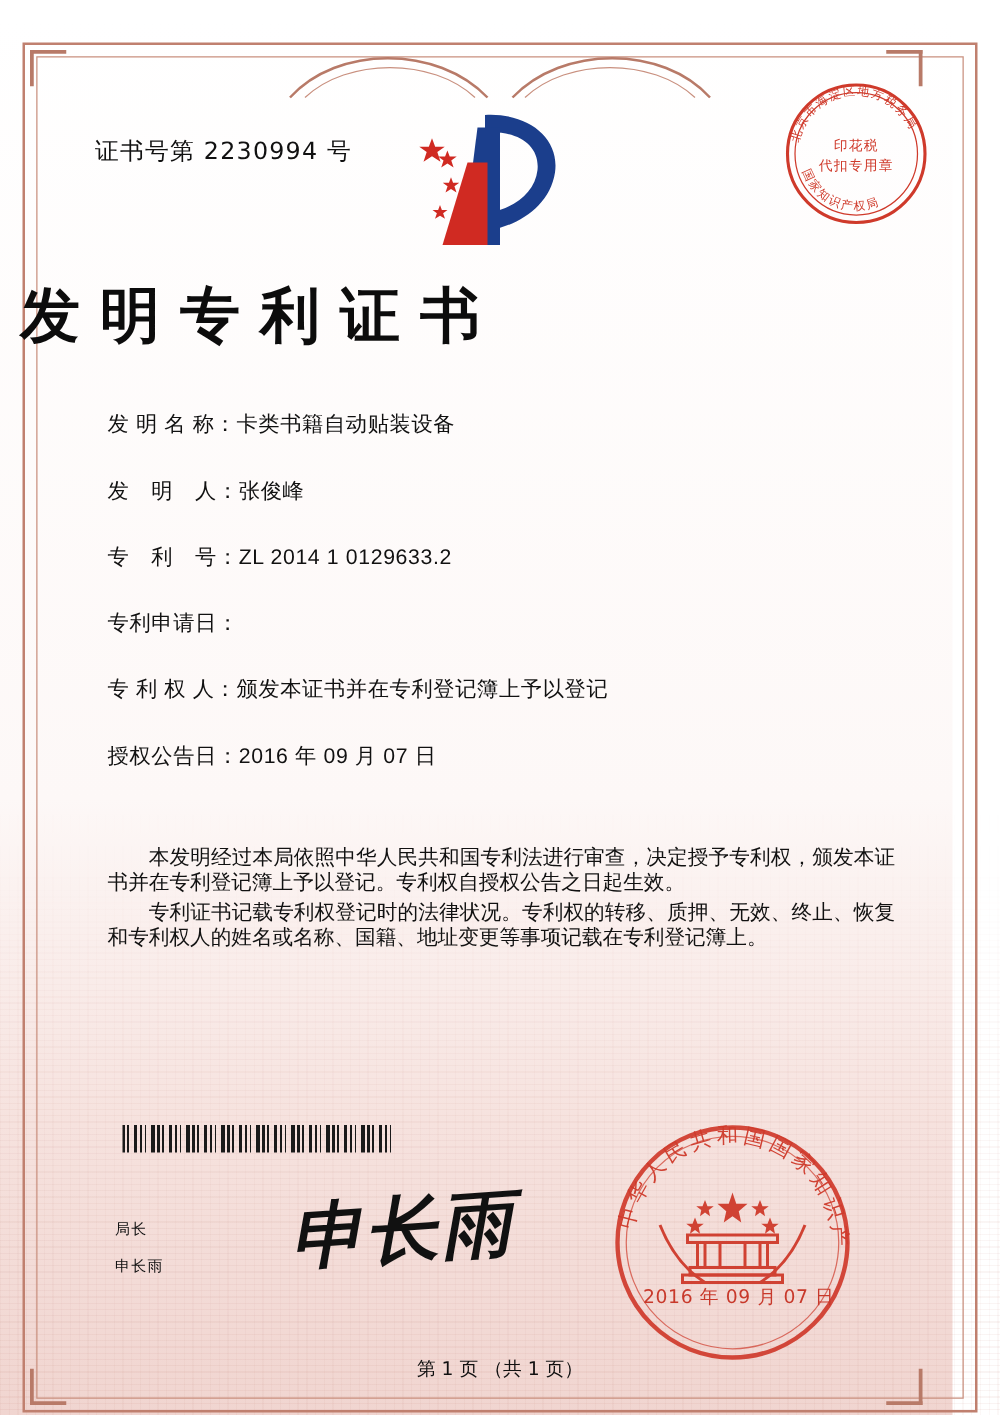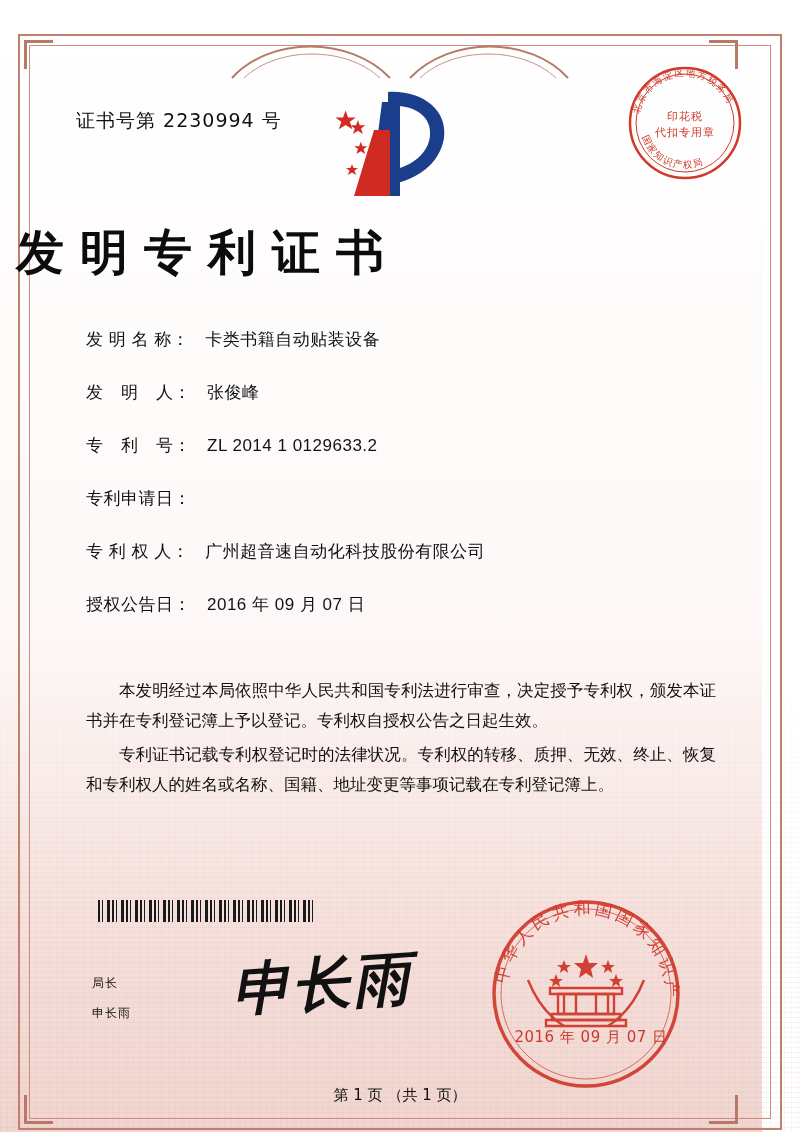--- a/index.html
+++ b/index.html
@@ -129,30 +129,29 @@
     font-size: 17px;
     color: #111;
     font-family: Liberation Sans, sans-serif;
   }
   .field-label {
     white-space: pre;
     letter-spacing: 0.5px;
   }
   .field-value {
     letter-spacing: 0.5px;
-    margin-left: 16px;
   }
 
   
   .body-text {
     position: absolute;
     left: 86px; top: 660px;
     width: 630px;
     font-size: 16.5px;
-    line-height: 30px;
+    line-height: 20px;
     color: #111;
     font-family: "DejaVu Sans", sans-serif;
     text-align: justify;
   }
   .body-text p {
     margin: 0 0 4px 0;
     text-indent: 33px;
   }
 
   
@@ -284,21 +283,21 @@
     </div>
     <div class="field-row">
       <span class="field-label">专　利　号：</span>
       <span class="field-value">ZL 2014 1 0129633.2</span>
     </div>
     <div class="field-row">
       <span class="field-label">专利申请日：</span>
     </div>
     <div class="field-row">
       <span class="field-label">专 利 权 人：</span>
-      <span class="field-value">广州超音速自动化科技股份有限公司</span>
+      <span class="field-value">颁发本证书并在专利登记簿上予以登记</span>
     </div>
     <div class="field-row">
       <span class="field-label">授权公告日：</span>
       <span class="field-value">2016 年 09 月 07 日</span>
     </div>
   </div>
 
   <div class="body-text">
     <p>本发明经过本局依照中华人民共和国专利法进行审查，决定授予专利权，颁发本证书并在专利登记簿上予以登记。专利权自授权公告之日起生效。</p>
     <p>专利证书记载专利权登记时的法律状况。专利权的转移、质押、无效、终止、恢复和专利权人的姓名或名称、国籍、地址变更等事项记载在专利登记簿上。</p>

